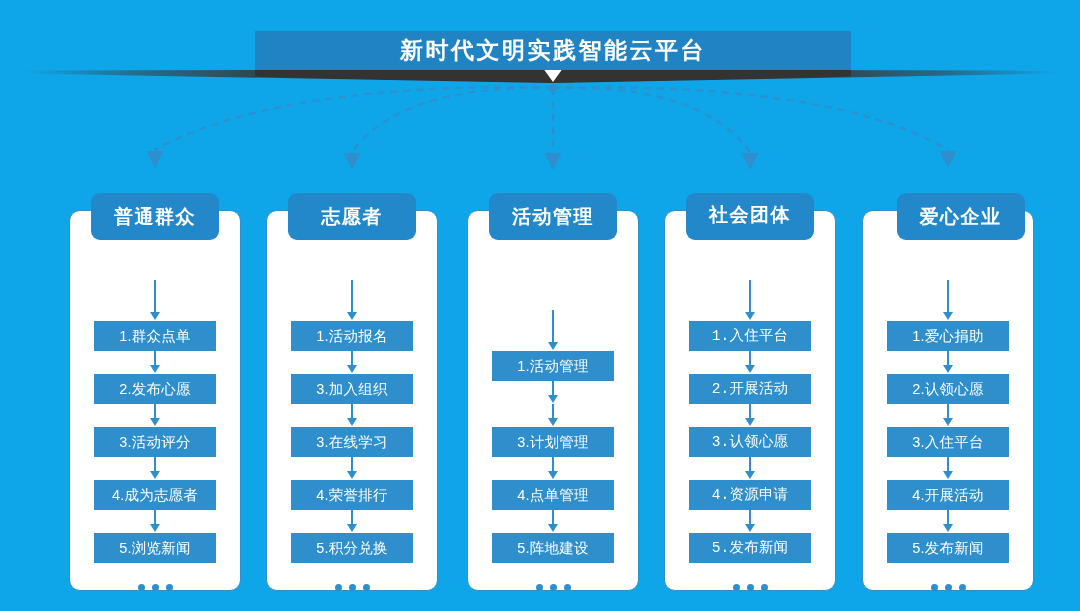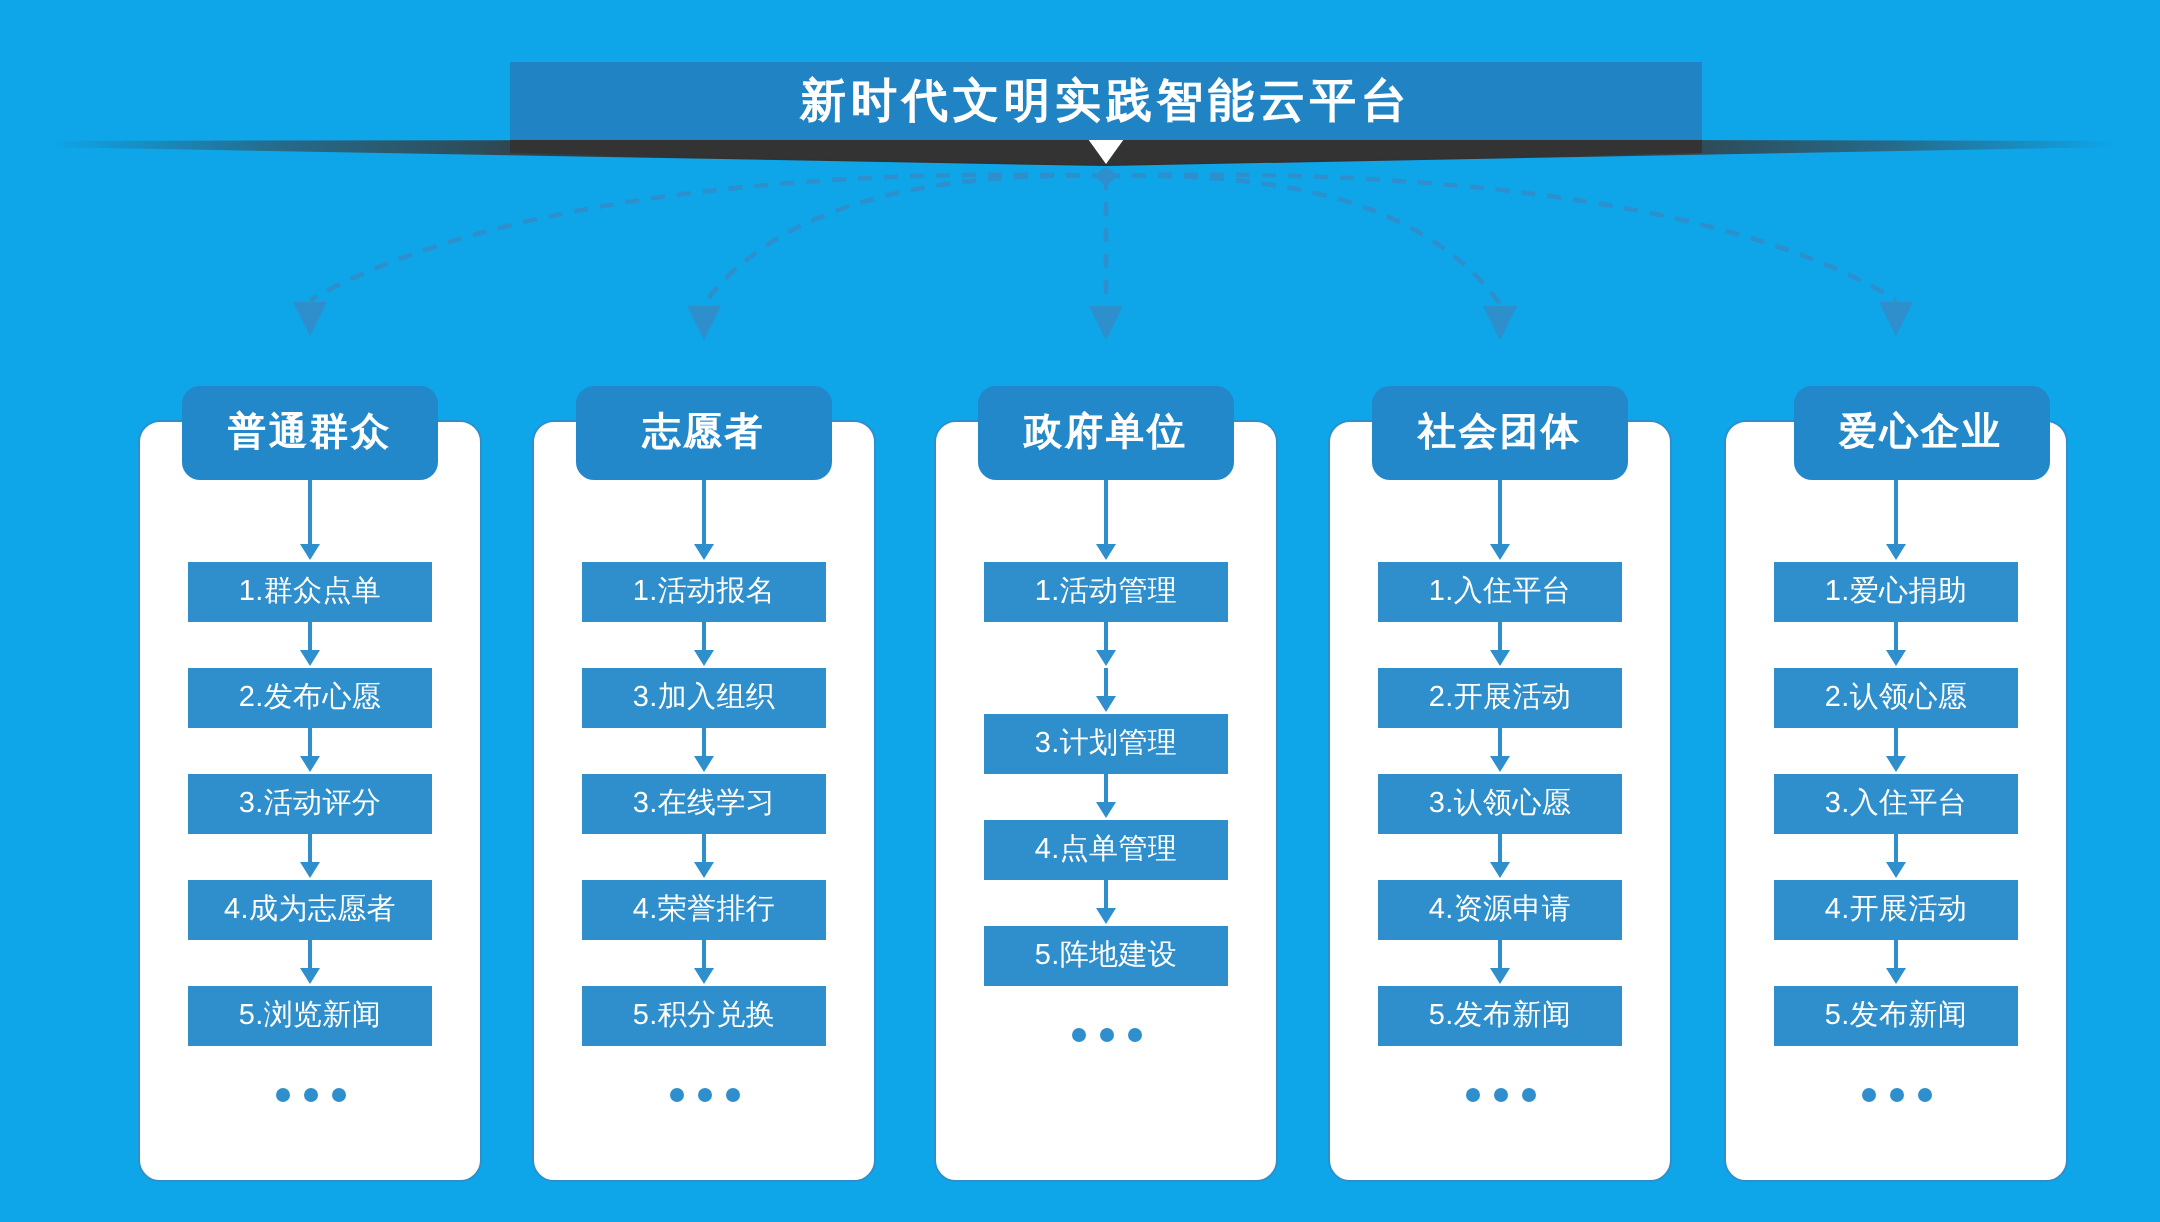--- a/index.html
+++ b/index.html
@@ -120,20 +120,21 @@
   .column-body {
     position: absolute;
     left: 0;
     top: 47px;
     width: 172px;
     height: 351px;
     display: flex;
     flex-direction: column;
     align-items: center;
     z-index: 3;
+    justify-content: flex-end;
   }
   .head-stem {
     width: 2px;
     height: 32px;
     background: #2e8fcc;
     flex: none;
   }
   .arrow-head {
     width: 0;
     height: 0;
@@ -342,21 +343,21 @@
           <span class="ellipsis-dot"></span>
           <span class="ellipsis-dot"></span>
           <span class="ellipsis-dot"></span>
         </div>
       </div>
     </div>
 
     <div class="column" style="left:467px;">
       <div class="column-frame"></div>
       <div class="column-header">
-        <span class="column-header-label">政府单位</span>
+        <span class="column-header-label">活动管理</span>
       </div>
       <div class="column-body">
         <div class="head-stem"></div>
         <div class="arrow-head"></div>
 
         <div class="item-box">
           <span class="item-label">1.活动管理</span>
         </div>
         <div class="item-connector">
           <div class="item-stem"></div>
@@ -389,21 +390,21 @@
         </div>
 
         <div class="ellipsis-row">
           <span class="ellipsis-dot"></span>
           <span class="ellipsis-dot"></span>
           <span class="ellipsis-dot"></span>
         </div>
       </div>
     </div>
 
-    <div class="column" style="left:664px;">
+    <div class="column" style="left:664px;font-family:Liberation Mono, monospace;">
       <div class="column-frame"></div>
       <div class="column-header">
         <span class="column-header-label">社会团体</span>
       </div>
       <div class="column-body">
         <div class="head-stem"></div>
         <div class="arrow-head"></div>
 
         <div class="item-box">
           <span class="item-label">1.入住平台</span>

